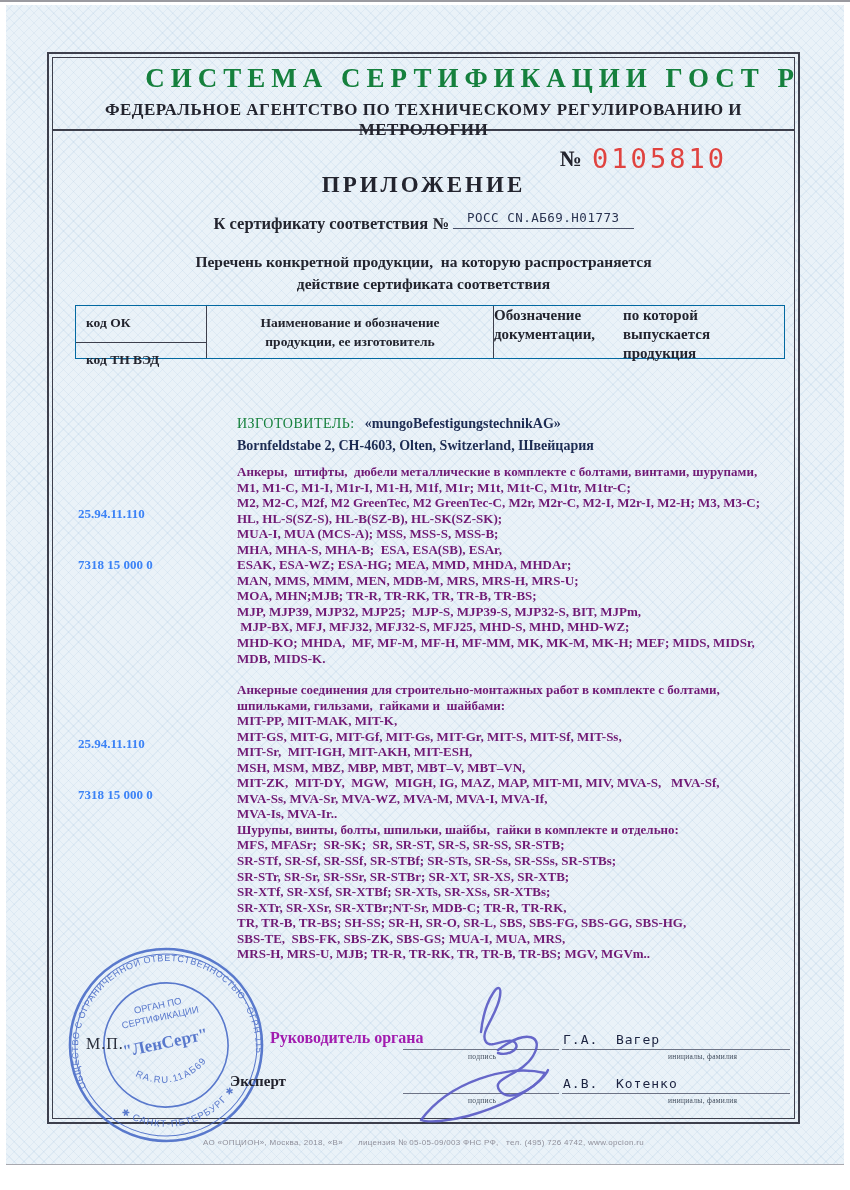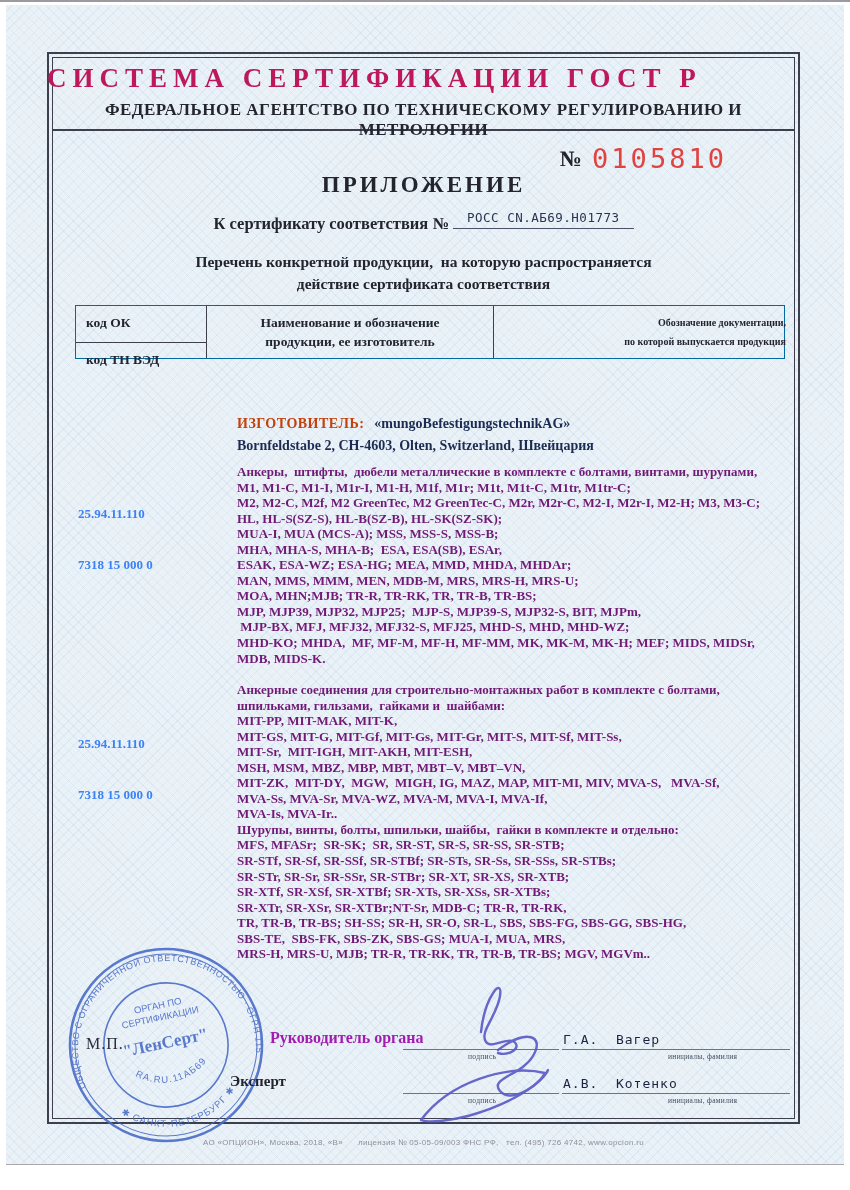--- a/index.html
+++ b/index.html
@@ -8,22 +8,22 @@
         border-top:2px solid #9a9aa0;box-sizing:border-box;}
   .paper{position:absolute;left:6px;top:3px;width:838px;height:1159px;
     background:
       repeating-linear-gradient(45deg, rgba(110,160,205,.10) 0 1px, transparent 1px 7px),
       repeating-linear-gradient(-45deg, rgba(110,160,205,.10) 0 1px, transparent 1px 7px),
       #eaf2f8;
     border-bottom:1px solid #a8a8ae;}
   .frame{position:absolute;left:47px;top:50px;width:753px;height:1072px;border:2px solid #3d3f4c;box-sizing:border-box;}
   .frame::before{content:"";position:absolute;left:3px;top:3px;right:3px;bottom:3px;border:1px solid #3d3f4c;}
   .header-sep{position:absolute;left:53px;top:127px;width:741px;height:0;border-top:2px solid #3d3f4c;}
-  .h1{position:absolute;left:47px;top:61px;width:753px;text-align:left;font-size:27px;font-weight:bold;
-      letter-spacing:6px;color:#be185d;}
+  .h1{position:absolute;left:47px;top:61px;width:753px;text-align:right;font-size:27px;font-weight:bold;
+      letter-spacing:6px;color:#15803d;}
   .h2{position:absolute;left:47px;top:98px;width:753px;text-align:center;font-size:17px;font-weight:bold;
       letter-spacing:.5px;color:#23242e;}
   .doc-no{position:absolute;left:560px;top:141px;white-space:nowrap;}
   .doc-no .no-sign{font-size:22px;font-weight:bold;color:#23242e;vertical-align:2px;}
   .doc-no .digits{font-family:"DejaVu Sans Mono",monospace;font-size:27px;color:#e04340;letter-spacing:3px;margin-left:10px;}
   .title{position:absolute;left:47px;top:170px;width:753px;text-align:center;font-size:23px;font-weight:bold;
       letter-spacing:3px;color:#23242e;}
   .cert-row{position:absolute;left:47px;top:212px;width:753px;text-align:center;color:#23242e;}
   .cert-row .lbl{font-size:16.5px;font-weight:bold;}
   .cert-row .val{display:inline-block;font-family:"DejaVu Sans Mono",monospace;font-size:12.5px;color:#2a3350;
@@ -32,23 +32,23 @@
       color:#23242e;white-space:pre;}
   .subtitle1{top:251px}.subtitle2{top:273px}
   .thead{position:absolute;left:75px;top:303px;width:710px;height:54px;border:1px solid #0369a1;box-sizing:border-box;}
   .thead .c1{position:absolute;left:0;top:0;width:131px;height:100%;border-right:1px solid #3d3f4c;box-sizing:border-box;}
   .thead .c1t{position:absolute;left:0;top:0;width:100%;height:37px;border-bottom:1px solid #3d3f4c;box-sizing:border-box;
       font-size:13.5px;font-weight:bold;color:#23242e;padding:9px 0 0 10px;}
   .thead .c1b{position:absolute;left:0;top:37px;width:100%;font-size:13.5px;font-weight:bold;color:#23242e;padding:9px 0 0 10px;}
   .thead .c2{position:absolute;left:131px;top:0;width:287px;height:100%;border-right:1px solid #3d3f4c;box-sizing:border-box;
       display:flex;flex-direction:column;justify-content:center;text-align:center;font-size:13.5px;font-weight:bold;color:#23242e;line-height:19px;}
   .thead .c3{position:absolute;left:418px;top:0;width:292px;height:100%;
-      display:flex;flex-direction:column;justify-content:center;text-align:right;font-size:10px;font-weight:bold;color:#23242e;line-height:19px;}
+      display:flex;flex-direction:row;justify-content:center;text-align:left;font-size:15px;font-weight:bold;color:#23242e;line-height:19px;}
   .manuf{position:absolute;left:237px;top:411px;color:#1c2b52;font-size:14px;line-height:22px;}
-  .manuf .mlbl{font-weight:bold;color:#c2410c;letter-spacing:.5px;}
+  .manuf .mlbl{font-weight:normal;color:#15803d;letter-spacing:.5px;}
   .manuf .mname{font-weight:bold;margin-left:10px;}
   .manuf .maddr{font-weight:bold;}
   .codes{position:absolute;left:78px;width:150px;font-size:13px;font-weight:bold;color:#3b82f6;line-height:17px;white-space:pre;}
   .plines{position:absolute;left:237px;width:566px;}
   .pline{font-size:13px;font-weight:bold;color:#701a75;line-height:15.55px;white-space:pre;}
   .sec1-codes{top:469px}.sec1-lines{top:462px}
   .sec2-codes{top:699px}.sec2-lines{top:680px}
   .mp{position:absolute;left:86px;top:1033px;font-size:16px;color:#2a2f3c;letter-spacing:1px;z-index:5;}
   .role1{position:absolute;left:230px;top:1027px;font-size:16px;font-weight:bold;color:#a21caf;z-index:5;margin-left:40px;}
   .role2{position:absolute;left:230px;top:1071px;font-size:15px;font-weight:bold;color:#23242e;z-index:5;}

